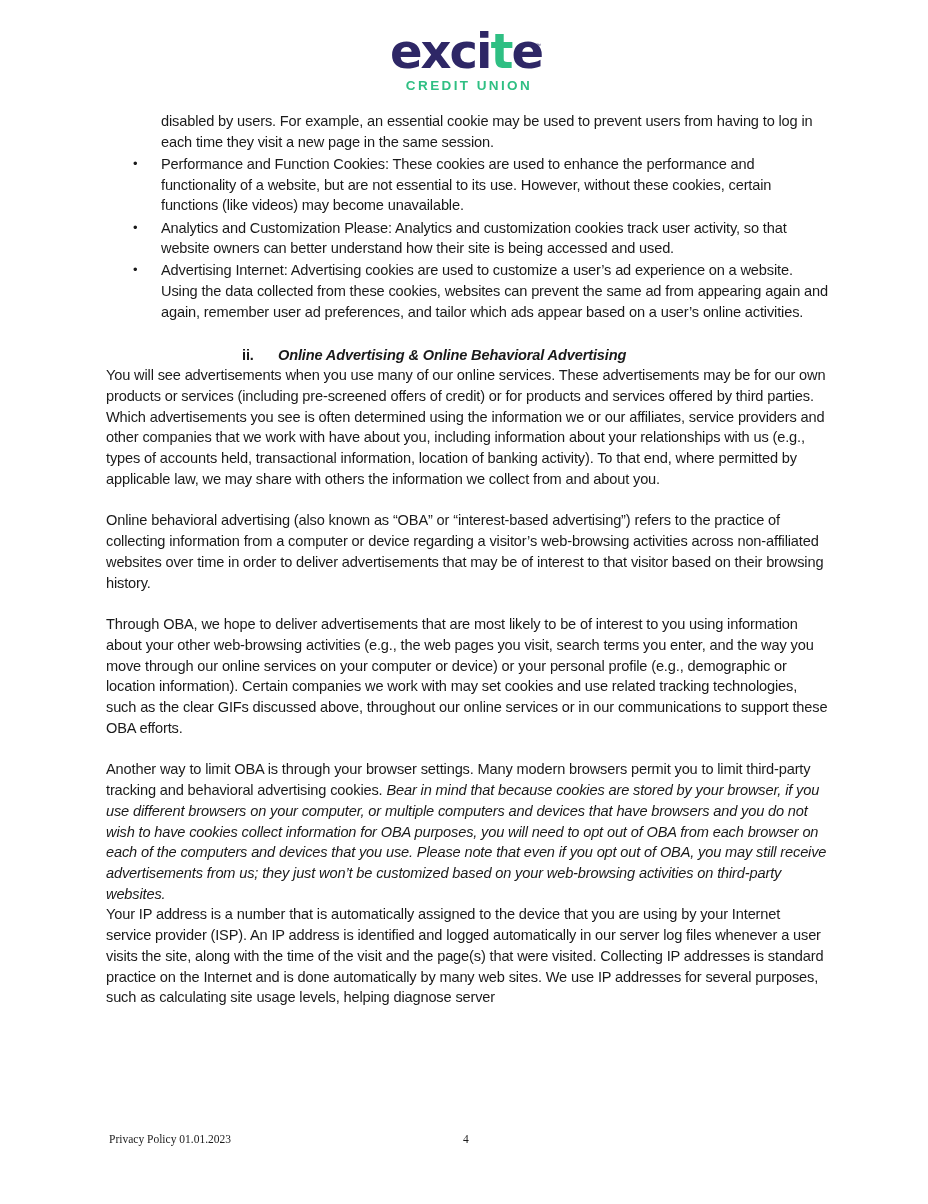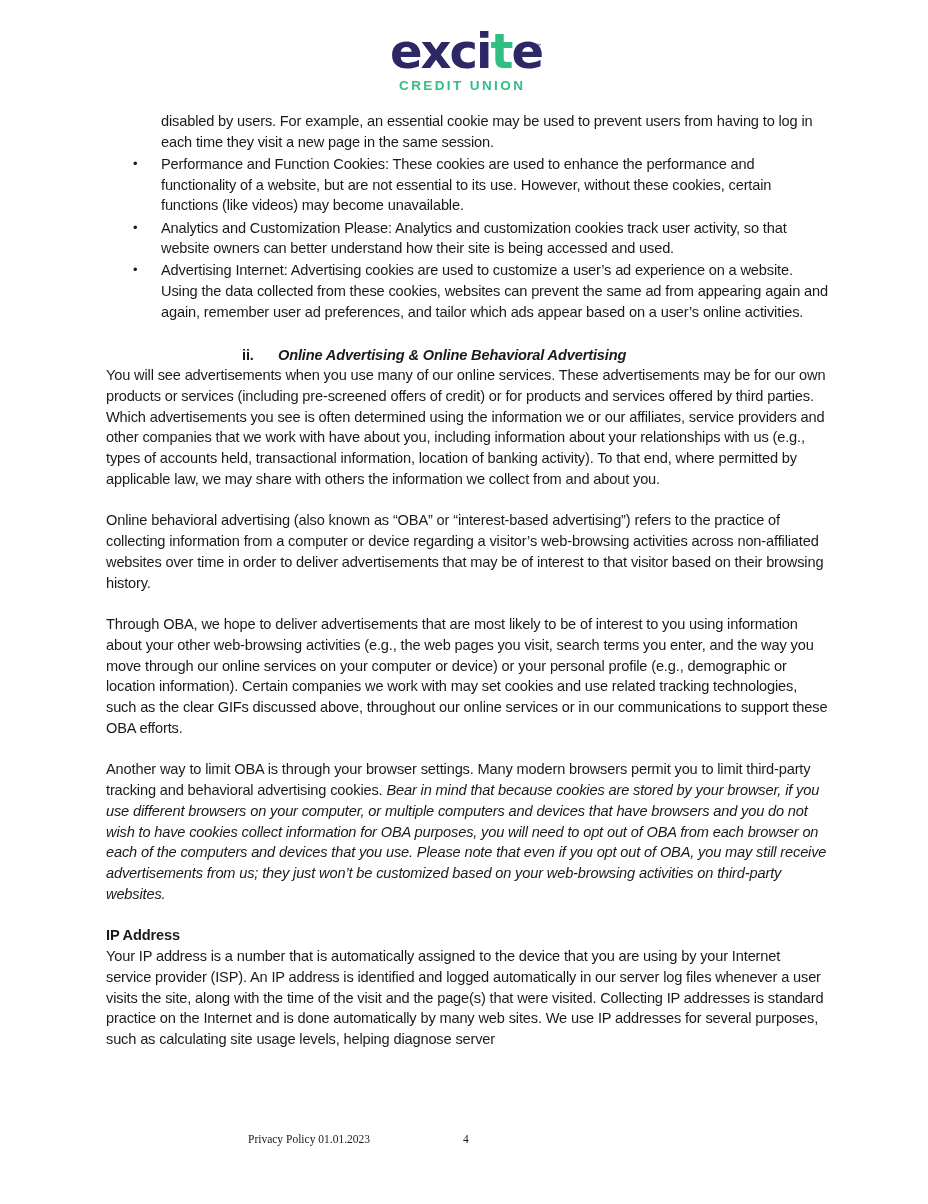--- a/index.html
+++ b/index.html
@@ -50,21 +50,21 @@
     .logo-sub {
       position: absolute;
       left: 9px;
       top: 50px;
       width: 140px;
       font-family: "Liberation Sans", sans-serif;
       font-weight: bold;
       font-size: 13.5px;
       letter-spacing: 2.4px;
       color: #2fbf83;
-      text-align: left;
+      text-align: center;
       white-space: nowrap;
     }
     .content {
       position: absolute;
       left: 106px;
       top: 111px;
       width: 722px;
       font-family: "Liberation Sans", sans-serif;
       font-size: 14.6px;
       line-height: 20.7px;
@@ -116,21 +116,20 @@
       font-weight: bold;
     }
     .footer {
       position: absolute;
       left: 109px;
       top: 1133px;
       width: 400px;
       font-family: "Liberation Serif", serif;
       font-size: 11.5px;
       color: #1a1a1a;
-      text-align: center;
     }
     .footer .page-num {
       position: absolute;
       left: 354px;
       top: 0;
     }
   </style>
 </head>
 <body>
 
@@ -160,20 +159,19 @@
 
   <p class="sub-heading">
     <span class="roman">ii.</span><span class="title">Online Advertising &amp; Online Behavioral Advertising</span>
   </p>
 
   <p class="para">You will see advertisements when you use many of our online services.  These advertisements may be for our own products or services (including pre-screened offers of credit) or for products and services offered by third parties.  Which advertisements you see is often determined using the information we or our affiliates, service providers and other companies that we work with have about you, including information about your relationships with us (e.g., types of accounts held, transactional information, location of banking activity).  To that end, where permitted by applicable law, we may share with others the information we collect from and about you.</p>
   <p class="para gap">Online behavioral advertising (also known as “OBA” or “interest-based advertising”) refers to the practice of collecting information from a computer or device regarding a visitor’s web-browsing activities across non-affiliated websites over time in order to deliver advertisements that may be of interest to that visitor based on their browsing history.</p>
   <p class="para gap">Through OBA, we hope to deliver advertisements that are most likely to be of interest to you using information about your other web-browsing activities (e.g., the web pages you visit, search terms you enter, and the way you move through our online services on your computer or device) or your personal profile (e.g., demographic or location information).  Certain companies we work with may set cookies and use related tracking technologies, such as the clear GIFs discussed above, throughout our online services or in our communications to support these OBA efforts.</p>
   <p class="para gap"><span>Another way to limit OBA is through your browser settings. Many modern browsers permit you to limit third-party tracking and behavioral advertising cookies.  </span><span class="ital">Bear in mind that because cookies are stored by your browser, if you use different browsers on your computer, or multiple computers and devices that have browsers and you do not wish to have cookies collect information for OBA purposes, you will need to opt out of OBA from each browser on each of the computers and devices that you use.  Please note that even if you opt out of OBA, you may still receive advertisements from us; they just won’t be customized based on your web-browsing activities on third-party websites.</span></p>
 
-  <p class="section-heading">IP Address</p>
   <p class="para">Your IP address is a number that is automatically assigned to the device that you are using by your Internet service provider (ISP). An IP address is identified and logged automatically in our server log files whenever a user visits the site, along with the time of the visit and the page(s) that were visited. Collecting IP addresses is standard practice on the Internet and is done automatically by many web sites. We use IP addresses for several purposes, such as calculating site usage levels, helping diagnose server</p>
 </div>
 
 <div class="footer">
   <span>Privacy Policy 01.01.2023</span>
   <span class="page-num">4</span>
 </div>
 
 </body></html>

